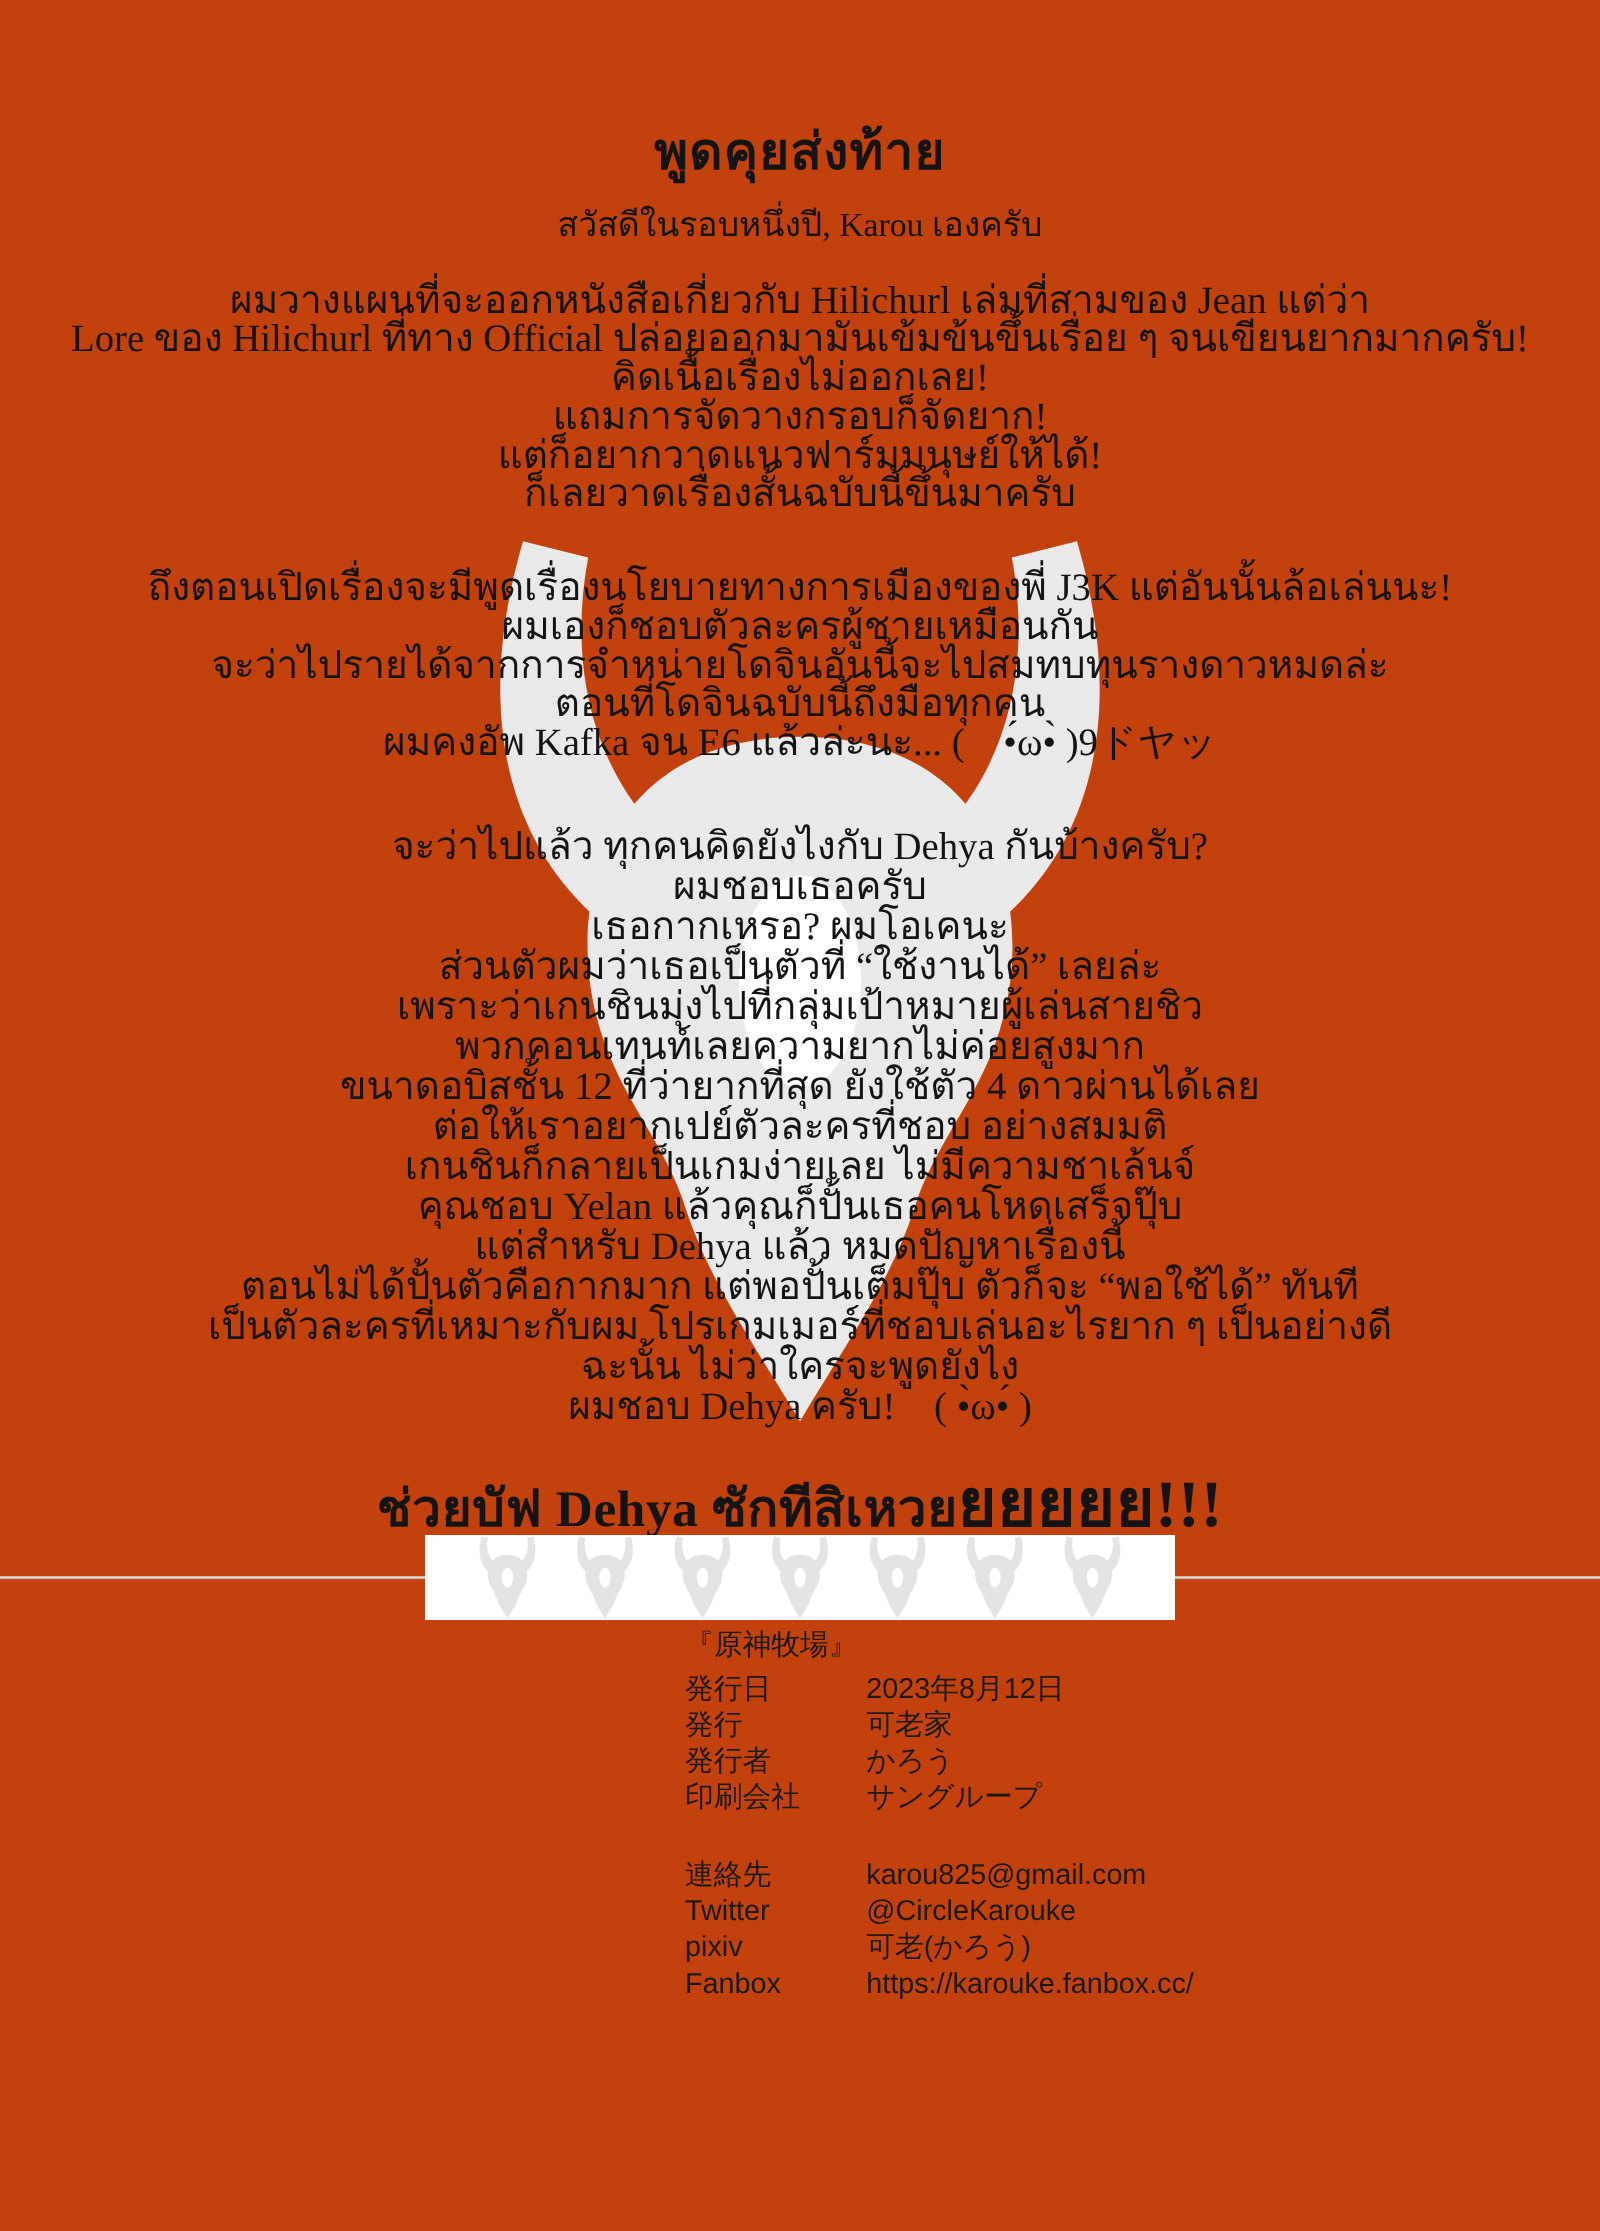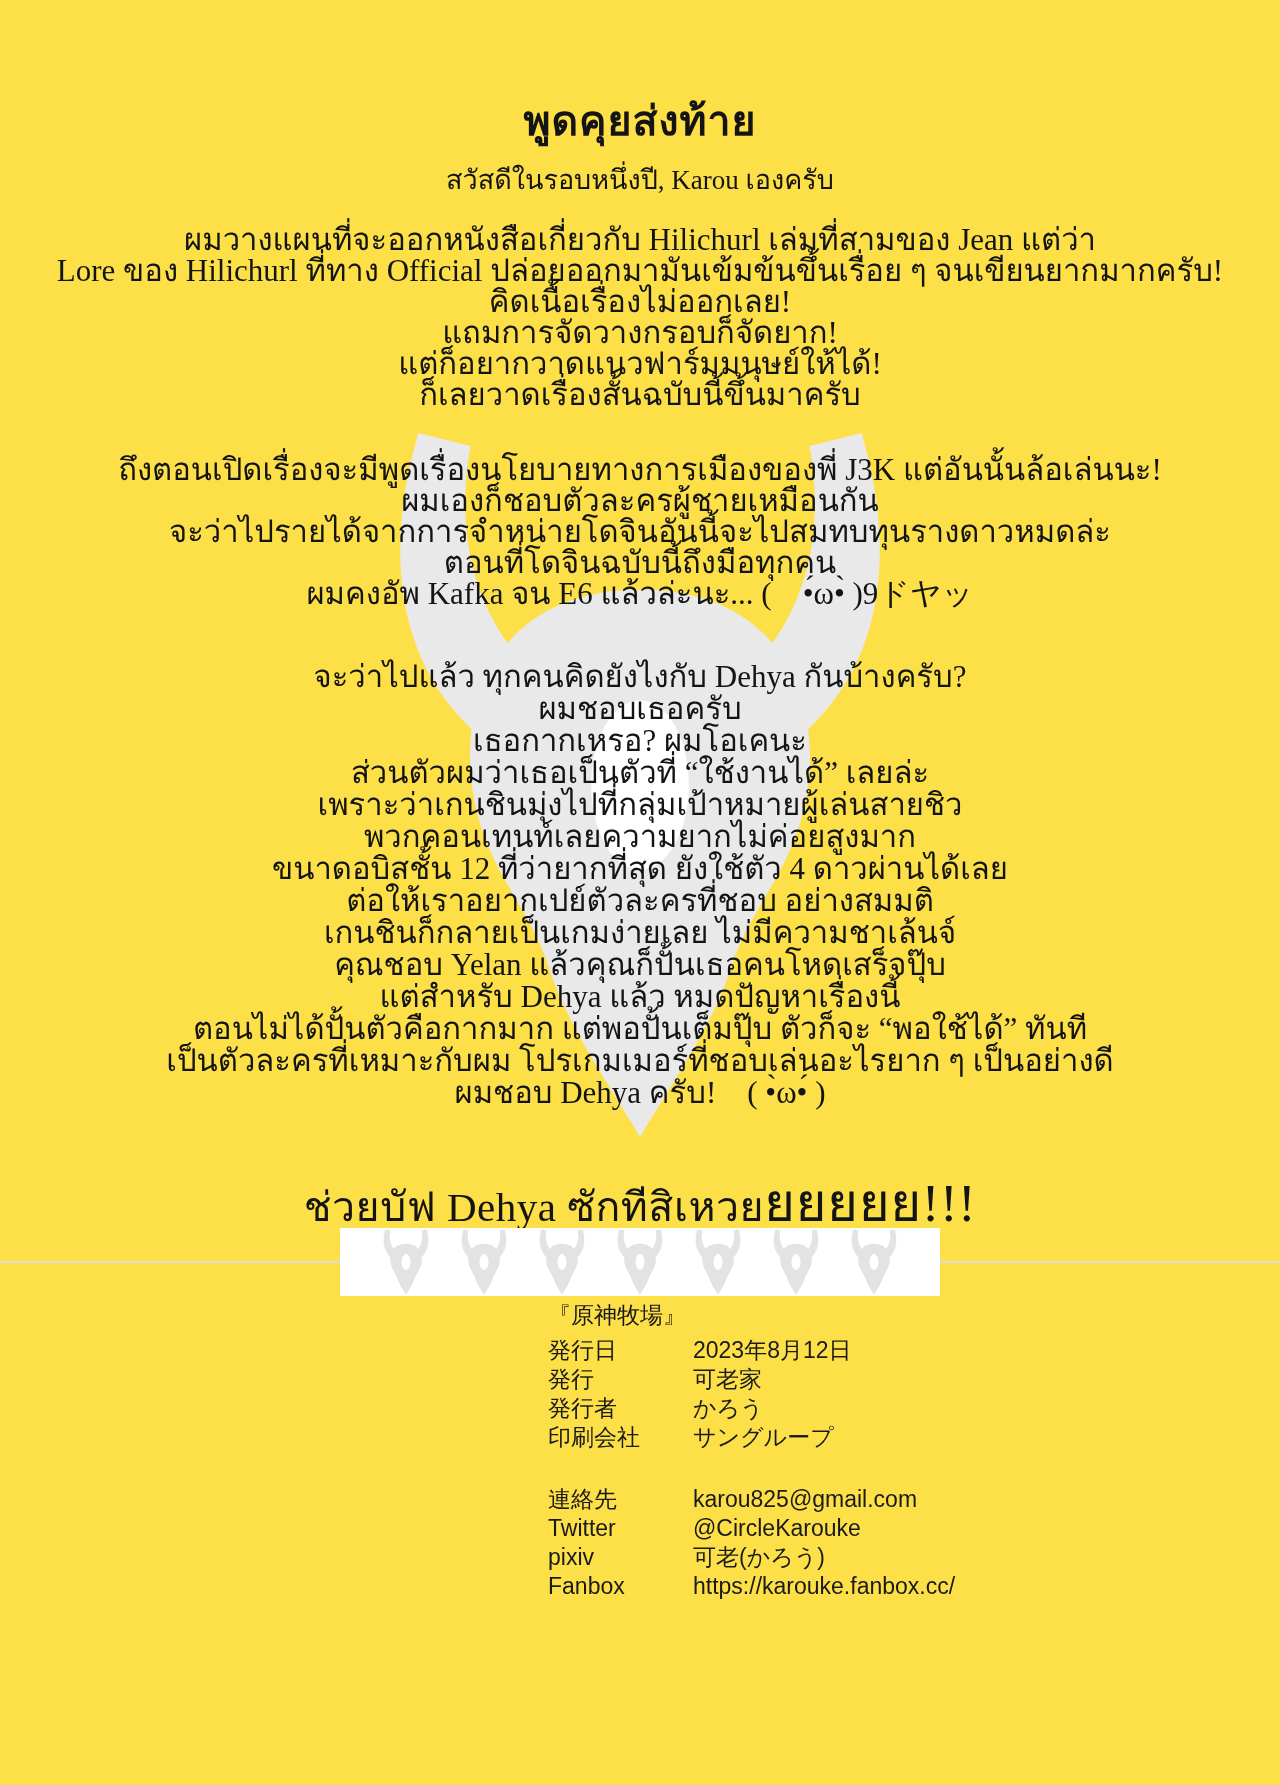--- a/index.html
+++ b/index.html
@@ -1,20 +1,20 @@
 <!DOCTYPE html>
 <html lang="th"><head>
 <meta charset="utf-8">
 <style>
   html,body{margin:0;padding:0;background:#ffffff;}
   body{display:flex;justify-content:center;}
   .page{
     position:relative;
     width:1280px;height:1785px;
-    background:#fde047;
+    background:#c2410c;
     overflow:hidden;
     font-family:"Liberation Serif","DejaVu Serif",serif;
     color:#141414;
   }
   .defs{position:absolute;width:0;height:0;overflow:hidden;}
   .watermark{
     position:absolute;left:300px;top:420px;
     width:680px;height:730px;
     color:#e9e9e9;
     z-index:0;
@@ -24,21 +24,21 @@
   .title{
     top:88px;font-size:41px;font-weight:bold;margin:0;letter-spacing:1px;
   }
   .greeting{top:158px;font-size:27px;}
   .para{font-size:31px;}
   .para div{white-space:nowrap;}
   .p1{top:224px;line-height:31px;}
   .p2{top:454px;line-height:31px;}
   .p3{top:661px;line-height:32px;}
   .bigline{
-    top:1160px;font-weight:normal;font-size:41px;letter-spacing:0.5px;
+    top:1160px;font-weight:bold;font-size:41px;letter-spacing:0.5px;
   }
   .bigline .tail{font-size:53px;}
   .divider-line{
     position:absolute;left:0;right:0;top:1261px;height:2px;background:#dcdcdc;
   }
   .divider-icons{
     position:absolute;top:1228px;left:50%;transform:translateX(-50%);
     display:flex;gap:6px;background:#ffffff;padding:0 30px;
   }
   .skull-small{width:72px;height:68px;color:#e3e3e3;}
@@ -101,20 +101,21 @@
         <div>ส่วนตัวผมว่าเธอเป็นตัวที่ “ใช้งานได้” เลยล่ะ</div>
         <div>เพราะว่าเกนชินมุ่งไปที่กลุ่มเป้าหมายผู้เล่นสายชิว</div>
         <div>พวกคอนเทนท์เลยความยากไม่ค่อยสูงมาก</div>
         <div>ขนาดอบิสชั้น 12 ที่ว่ายากที่สุด ยังใช้ตัว 4 ดาวผ่านได้เลย</div>
         <div>ต่อให้เราอยากเปย์ตัวละครที่ชอบ อย่างสมมติ</div>
         <div>เกนชินก็กลายเป็นเกมง่ายเลย ไม่มีความชาเล้นจ์</div>
         <div>คุณชอบ Yelan แล้วคุณก็ปั้นเธอคนโหดเสร็จปุ๊บ</div>
         <div>แต่สำหรับ Dehya แล้ว หมดปัญหาเรื่องนี้</div>
         <div>ตอนไม่ได้ปั้นตัวคือกากมาก แต่พอปั้นเต็มปุ๊บ ตัวก็จะ “พอใช้ได้” ทันที</div>
         <div>เป็นตัวละครที่เหมาะกับผม โปรเกมเมอร์ที่ชอบเล่นอะไรยาก ๆ เป็นอย่างดี</div>
+        <div>ฉะนั้น ไม่ว่าใครจะพูดยังไง</div>
         <div>ผมชอบ Dehya ครับ!　( •̀ω•́ )</div>
       </div>
 
     <div class="centered bigline"><span>ช่วยบัฟ Dehya ซักทีสิเหวย</span><span class="tail">ยยยยย!!!</span></div>
 
     <div class="divider-line"></div>
 
     <div class="divider-icons">
       <svg class="skull-small" viewBox="0 0 100 112">
           <use href="#skull"></use>

